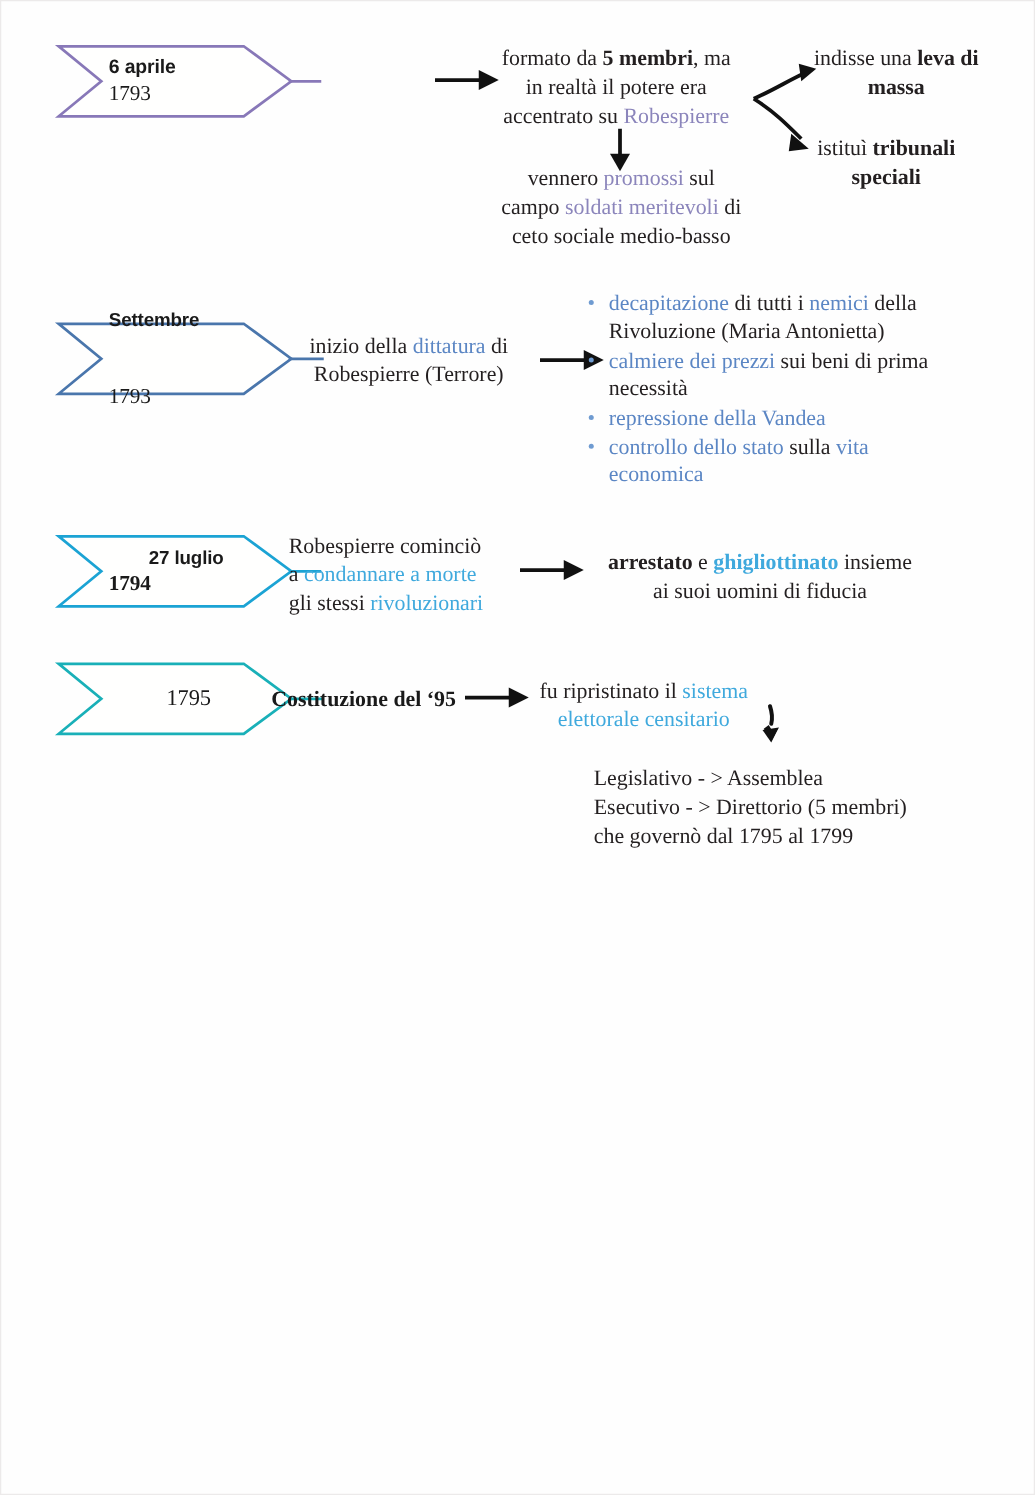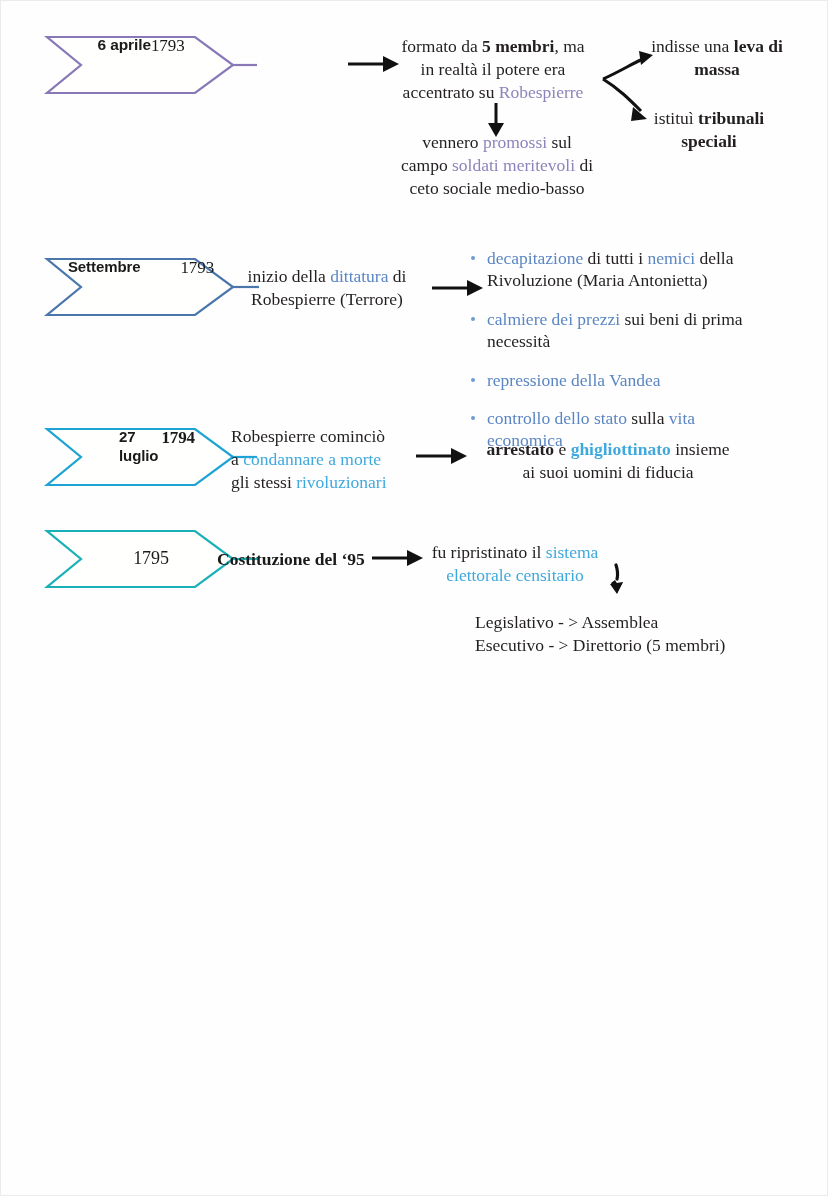--- a/index.html
+++ b/index.html
@@ -26,21 +26,21 @@
   
   .banner { position: absolute; }
   .banner svg { position: absolute; left: 0; top: 0; overflow: visible; }
   .banner .blabel {
     position: absolute;
     left: 42px;
     top: 0;
     width: 108px;
     height: 100%;
     display: flex;
-    flex-direction: row;
+    flex-direction: column;
     justify-content: center;
     font-family: "Liberation Sans", sans-serif;
     font-size: 15.5px;
     line-height: 1.28;
     color: #1a1a1a;
     letter-spacing: -0.1px;
   }
   .banner.b1 .blabel, .banner.b2 .blabel, .banner.b3 .blabel { font-weight: 700; }
   .banner.b2 .blabel { font-weight: 700; gap: 40px; }
   .banner.b4 .blabel {
@@ -82,21 +82,21 @@
 
   
   ul.blist {
     list-style: none;
     margin: 0;
     padding: 0;
   }
   ul.blist li {
     position: relative;
     padding-left: 22px;
-    margin: 16px 0 1px 0;
+    margin: 0 0 1px 0;
     font-size: 17.5px;
     line-height: 1.28;
   }
   ul.blist li::before {
     content: "";
     position: absolute;
     left: 6px;
     top: 9px;
     width: 4px;
     height: 4px;
@@ -253,15 +253,16 @@
 
   <svg class="arrow" style="left:604px; top:562px;" width="34" height="38">
     <path d="M11,2 C13,8 13,12 12,16" fill="none" stroke="#111" stroke-width="3.2" stroke-linecap="round"></path>
     <path d="M6,20 L12,30 L18,19 L13,22 L10,17 Z" fill="#111"></path>
     <polygon points="5,21 18,19 12,31" fill="#111"></polygon>
   </svg>
 
   <div class="txt left" style="left:474px; top:610px; width:300px; line-height:1.32;">
     <span>Legislativo - &gt; Assemblea</span><br>
     <span>Esecutivo - &gt; Direttorio (5 membri)</span><br>
+    <span>che governò dal 1795 al 1799</span>
   </div>
 
 </div>
 
 </body></html>

